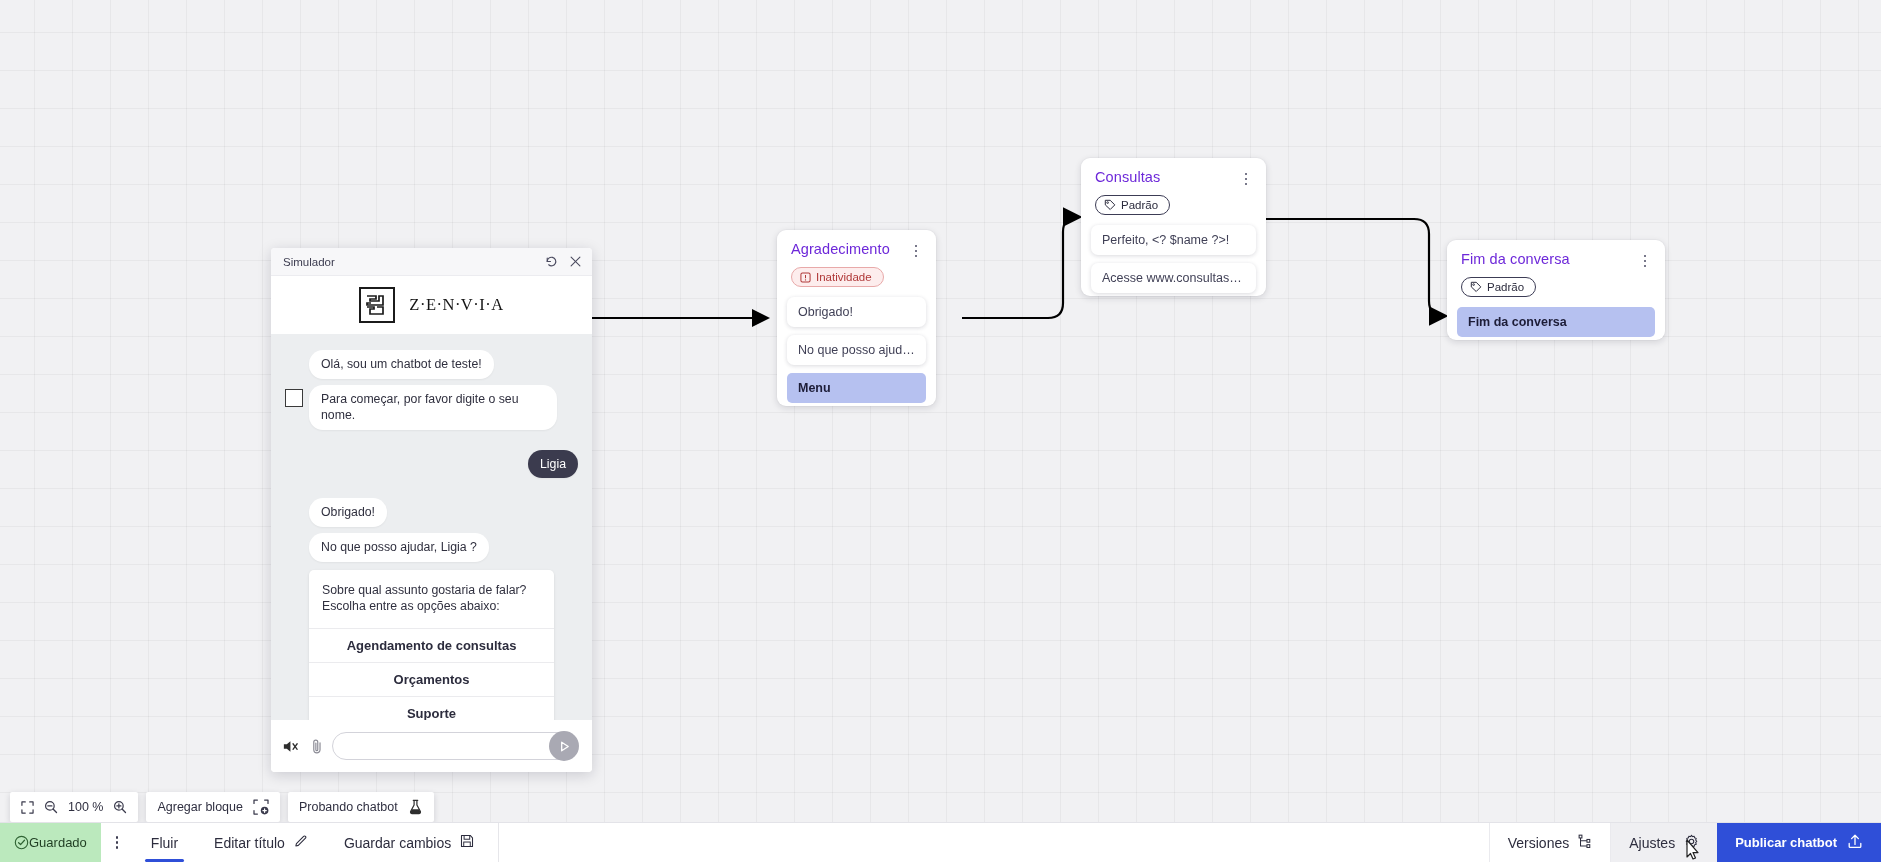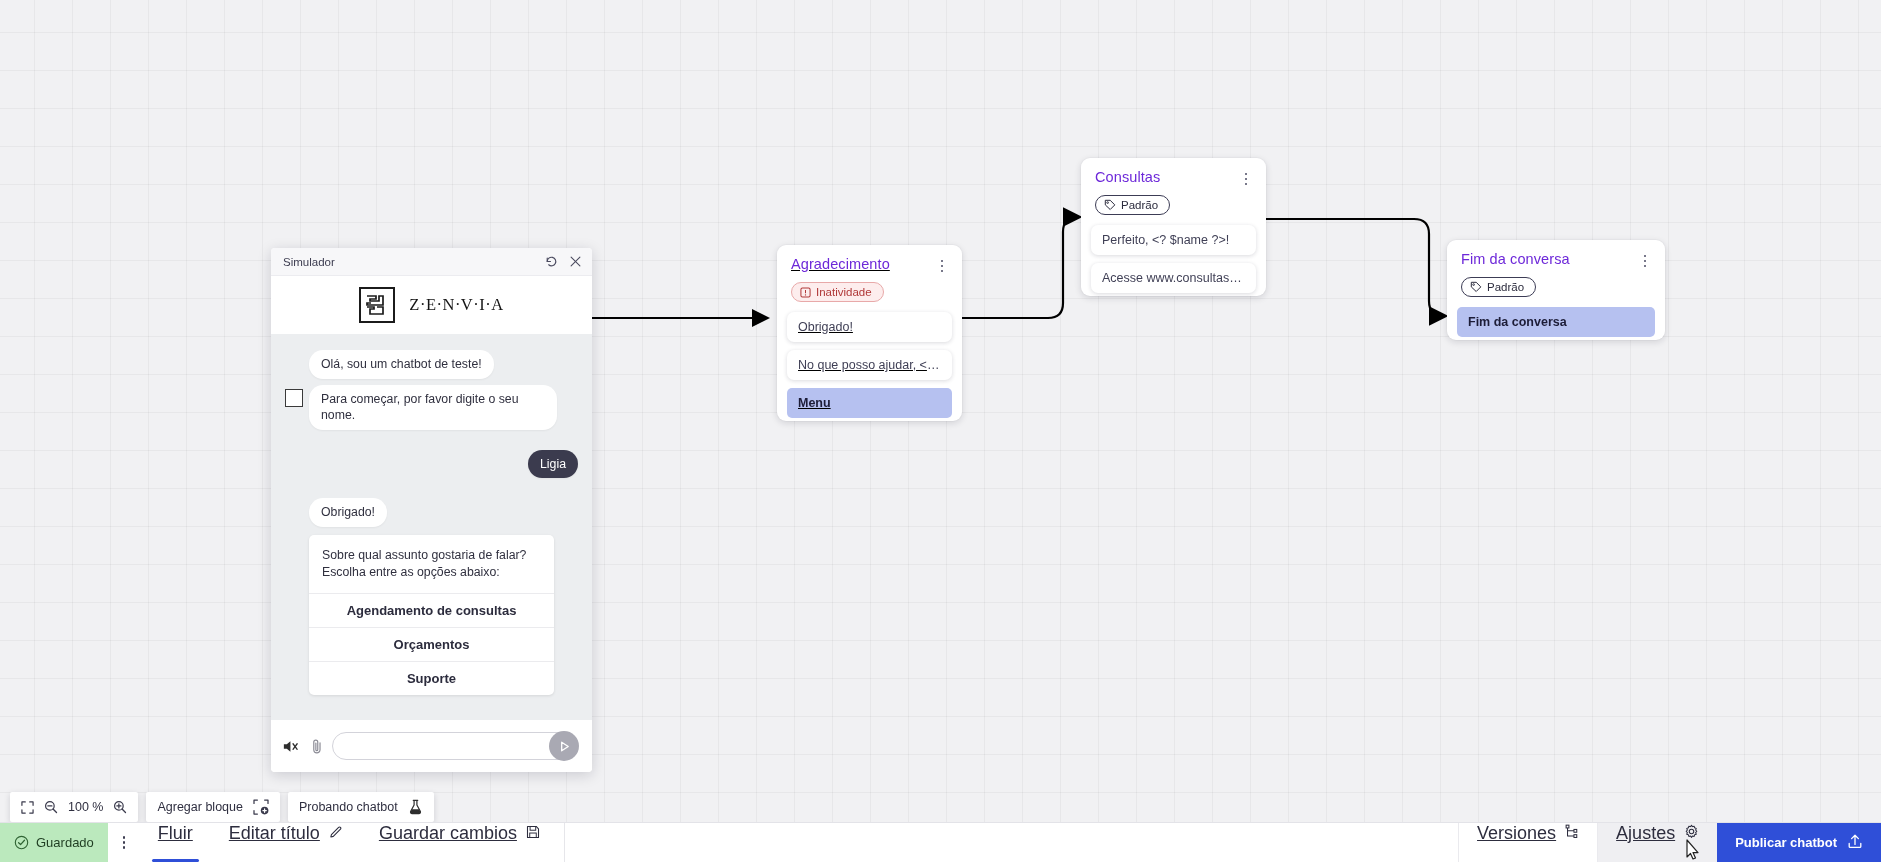--- a/index.html
+++ b/index.html
@@ -157,29 +157,29 @@
   #hscroll { position: absolute; left: 530px; bottom: 32px; width: 700px; height: 7px;
              background: #c9c9d0; border-radius: 4px; cursor: pointer; z-index: 4; }
 
   
   #statusbar {
     position: absolute; left: 0; right: 0; bottom: 0; height: 40px;
     background: #ffffff; border-top: 1px solid #e3e3e8;
     display: flex; align-items: stretch; z-index: 10;
   }
   #saved {
-    background: #bbe9bd; color: #1f3d22; display: flex; align-items: center; gap: 7px;
+    background: #bbe9bd; color: #1f3d22; display: flex; align-items: center; 
     padding: 0 14px; font-size: 13px;
   }
   .sb-kebab { display: flex; align-items: center; justify-content: center; width: 32px; cursor: pointer; }
   .sb-kebab span { width: 15px; display: flex; flex-direction: column; align-items: center; gap: 2.5px; }
   .sb-kebab i { width: 2.6px; height: 2.6px; border-radius: 50%; background: #3c3c50; display: block; }
   .sb-item {
-    display: flex; gap: 9px; padding: 0 18px;
-    font-size: 18px; color: #2d2d3e; cursor: pointer; position: relative; text-decoration: underline;
+    display: flex; align-items: center; gap: 9px; padding: 0 18px;
+    font-size: 14px; color: #2d2d3e; cursor: pointer; position: relative;
   }
   .sb-item.active { font-weight: 400; }
   .sb-item.active::after {
     content: ""; position: absolute; left: 12px; right: 12px; bottom: 0; height: 3px;
     background: #2f4fd8; border-radius: 2px;
   }
   #sb-spacer { flex: 1 1 auto; border-left: 1px solid #e6e6ea; margin-left: 6px; }
   #sb-right { display: flex; align-items: stretch; }
   #sb-right .sb-item { border-left: 1px solid #eaeaee; }
   #ajustes { background: #efeff2; }
@@ -203,21 +203,21 @@
       </marker>
     </defs>
 
     <path d="M592,318 L766,318" stroke="#000" stroke-width="2" fill="none" marker-end="url(#arw)"></path>
 
     <path d="M962,318 L1048,318 Q1063,318 1063,303 L1063,232 Q1063,217 1078,217" stroke="#000" stroke-width="2.2" fill="none" marker-end="url(#arw)"></path>
 
     <path d="M1266,219 L1414,219 Q1429,219 1429,234 L1429,301 Q1429,316 1444,316" stroke="#000" stroke-width="2.2" fill="none" marker-end="url(#arw)"></path>
   </svg>
 
-  <div class="node" id="node-agradecimento" style="left:777px; top:245px; width:185px;text-decoration:underline;">
+  <div class="node" id="node-agradecimento" style="left:777px; top:230px; width:159px;">
     <div class="node-head">
       <div class="node-title">Agradecimento</div>
       <div class="kebab">
           <i></i>
           <i></i>
           <i></i>
         </div>
     </div>
     <div class="badge inatividade">
       <svg width="11" height="11" viewBox="0 0 12 12">
@@ -317,20 +317,24 @@
       </div>
       <div class="gap"></div>
       <div class="msg-row user">
         <div class="msg user">Ligia</div>
       </div>
       <div class="gap"></div>
       <div class="msg-row bot">
         <div class="av blank"></div>
         <div class="msg">Obrigado!</div>
       </div>
+      <div class="msg-row bot">
+        <div class="av blank"></div>
+        <div class="msg">No que posso ajudar, Ligia ?</div>
+      </div>
 
       <div class="menucard" style="margin-left:24px; margin-right:24px;">
         <div class="prompt">Sobre qual assunto gostaria de falar? Escolha entre as opções abaixo:</div>
         <div class="opt">Agendamento de consultas</div>
         <div class="opt">Orçamentos</div>
         <div class="opt">Suporte</div>
       </div>
     </div>
 
     <div id="sim-input">

